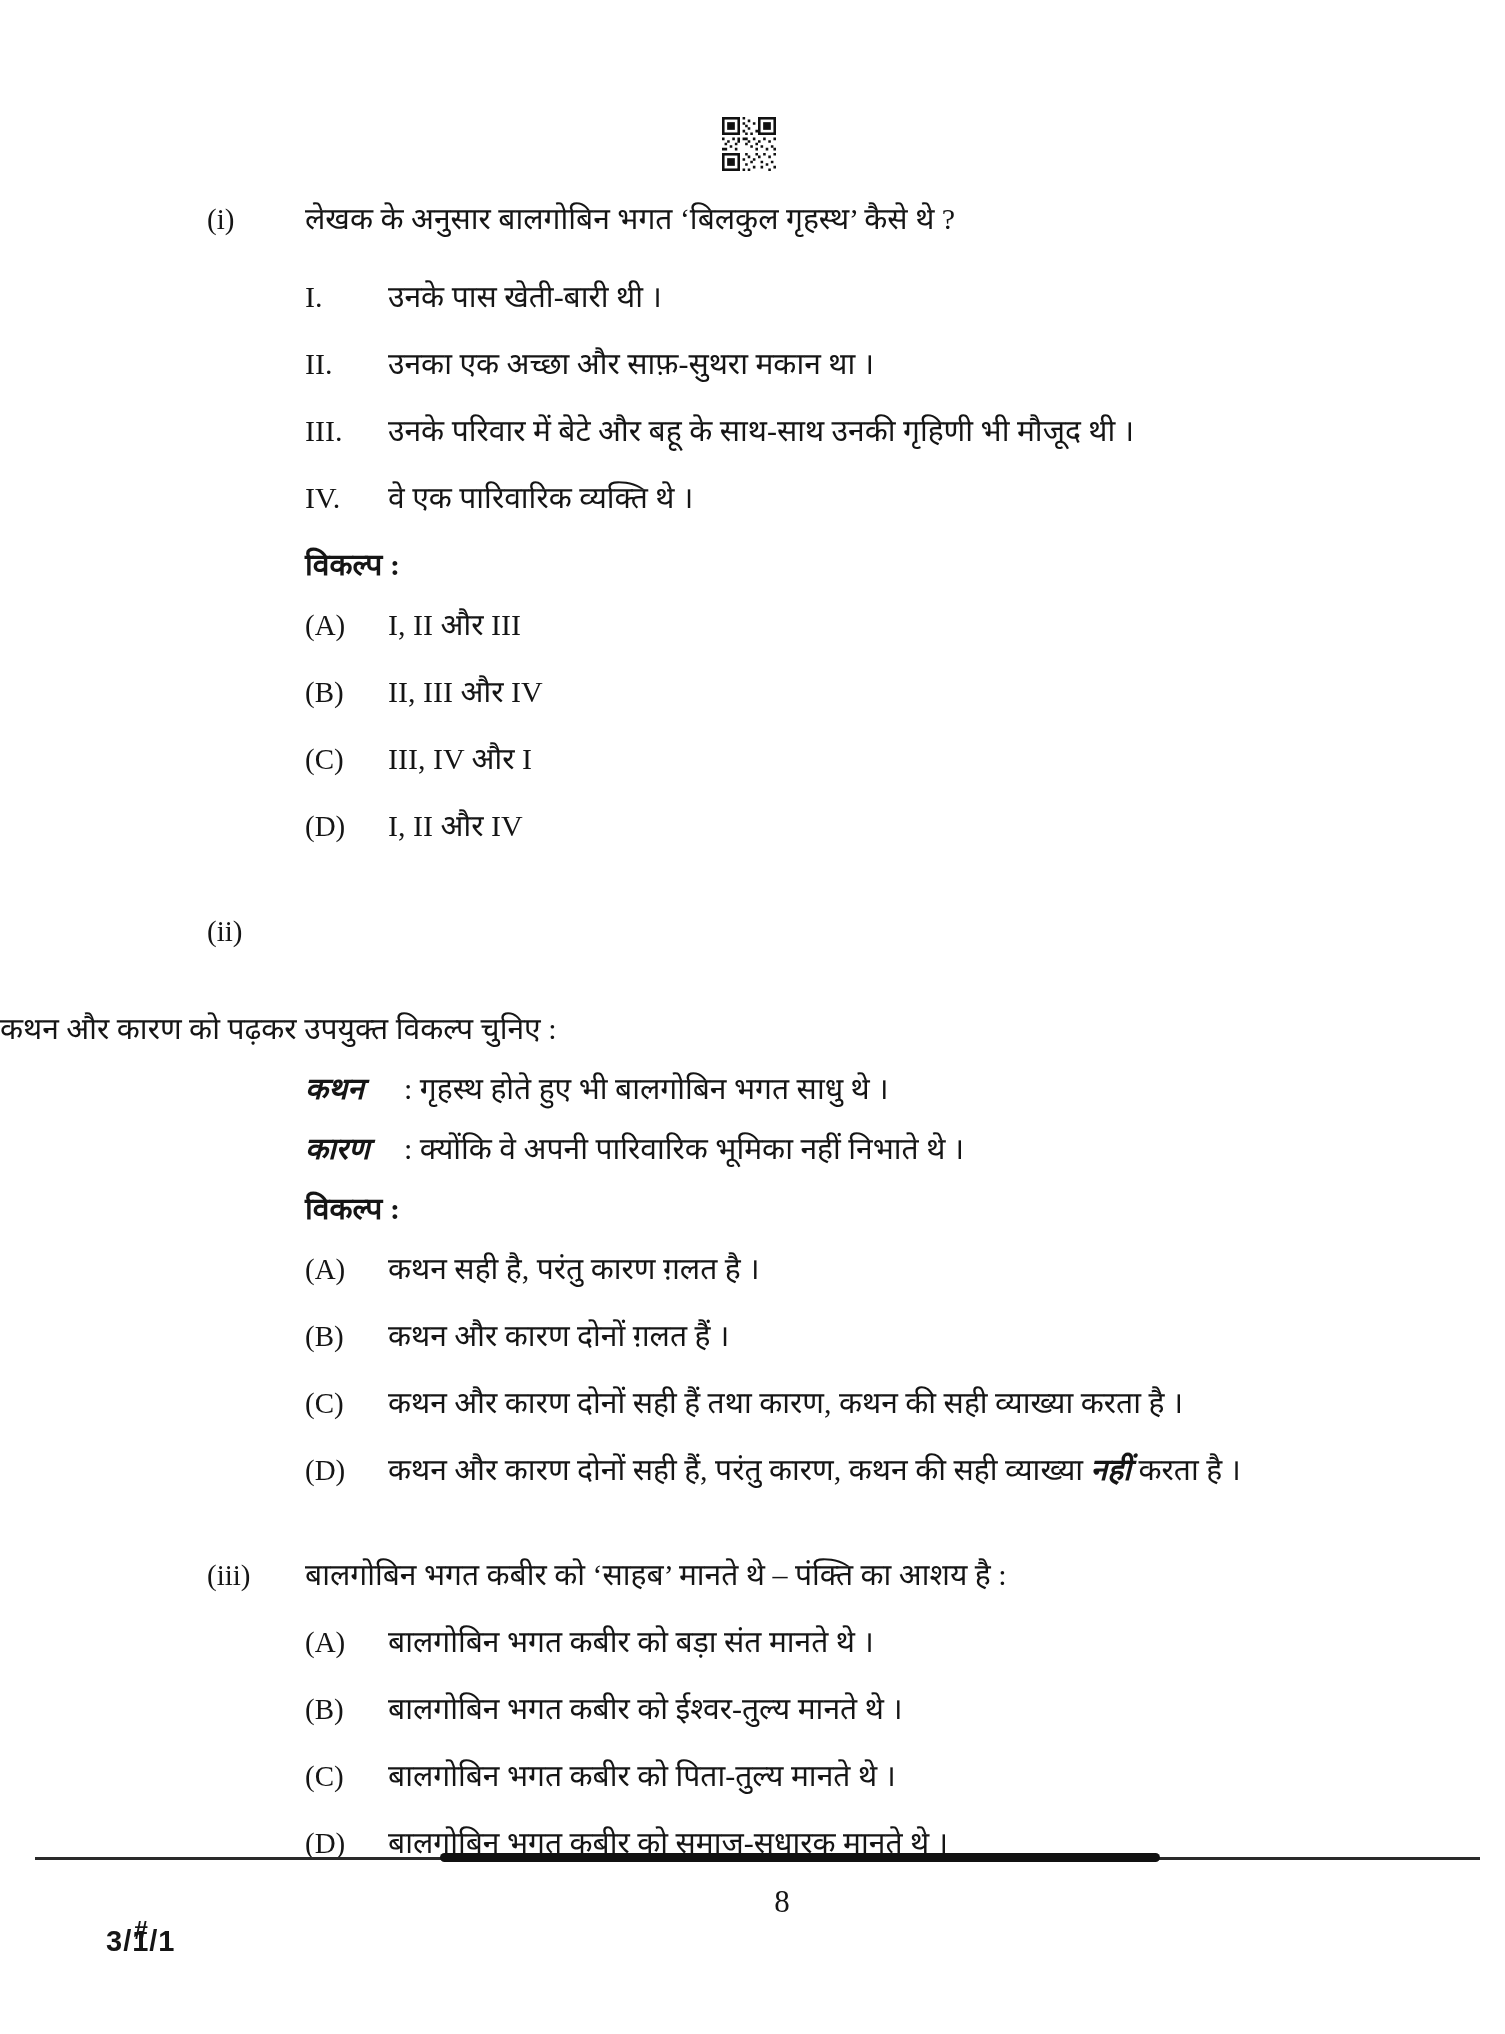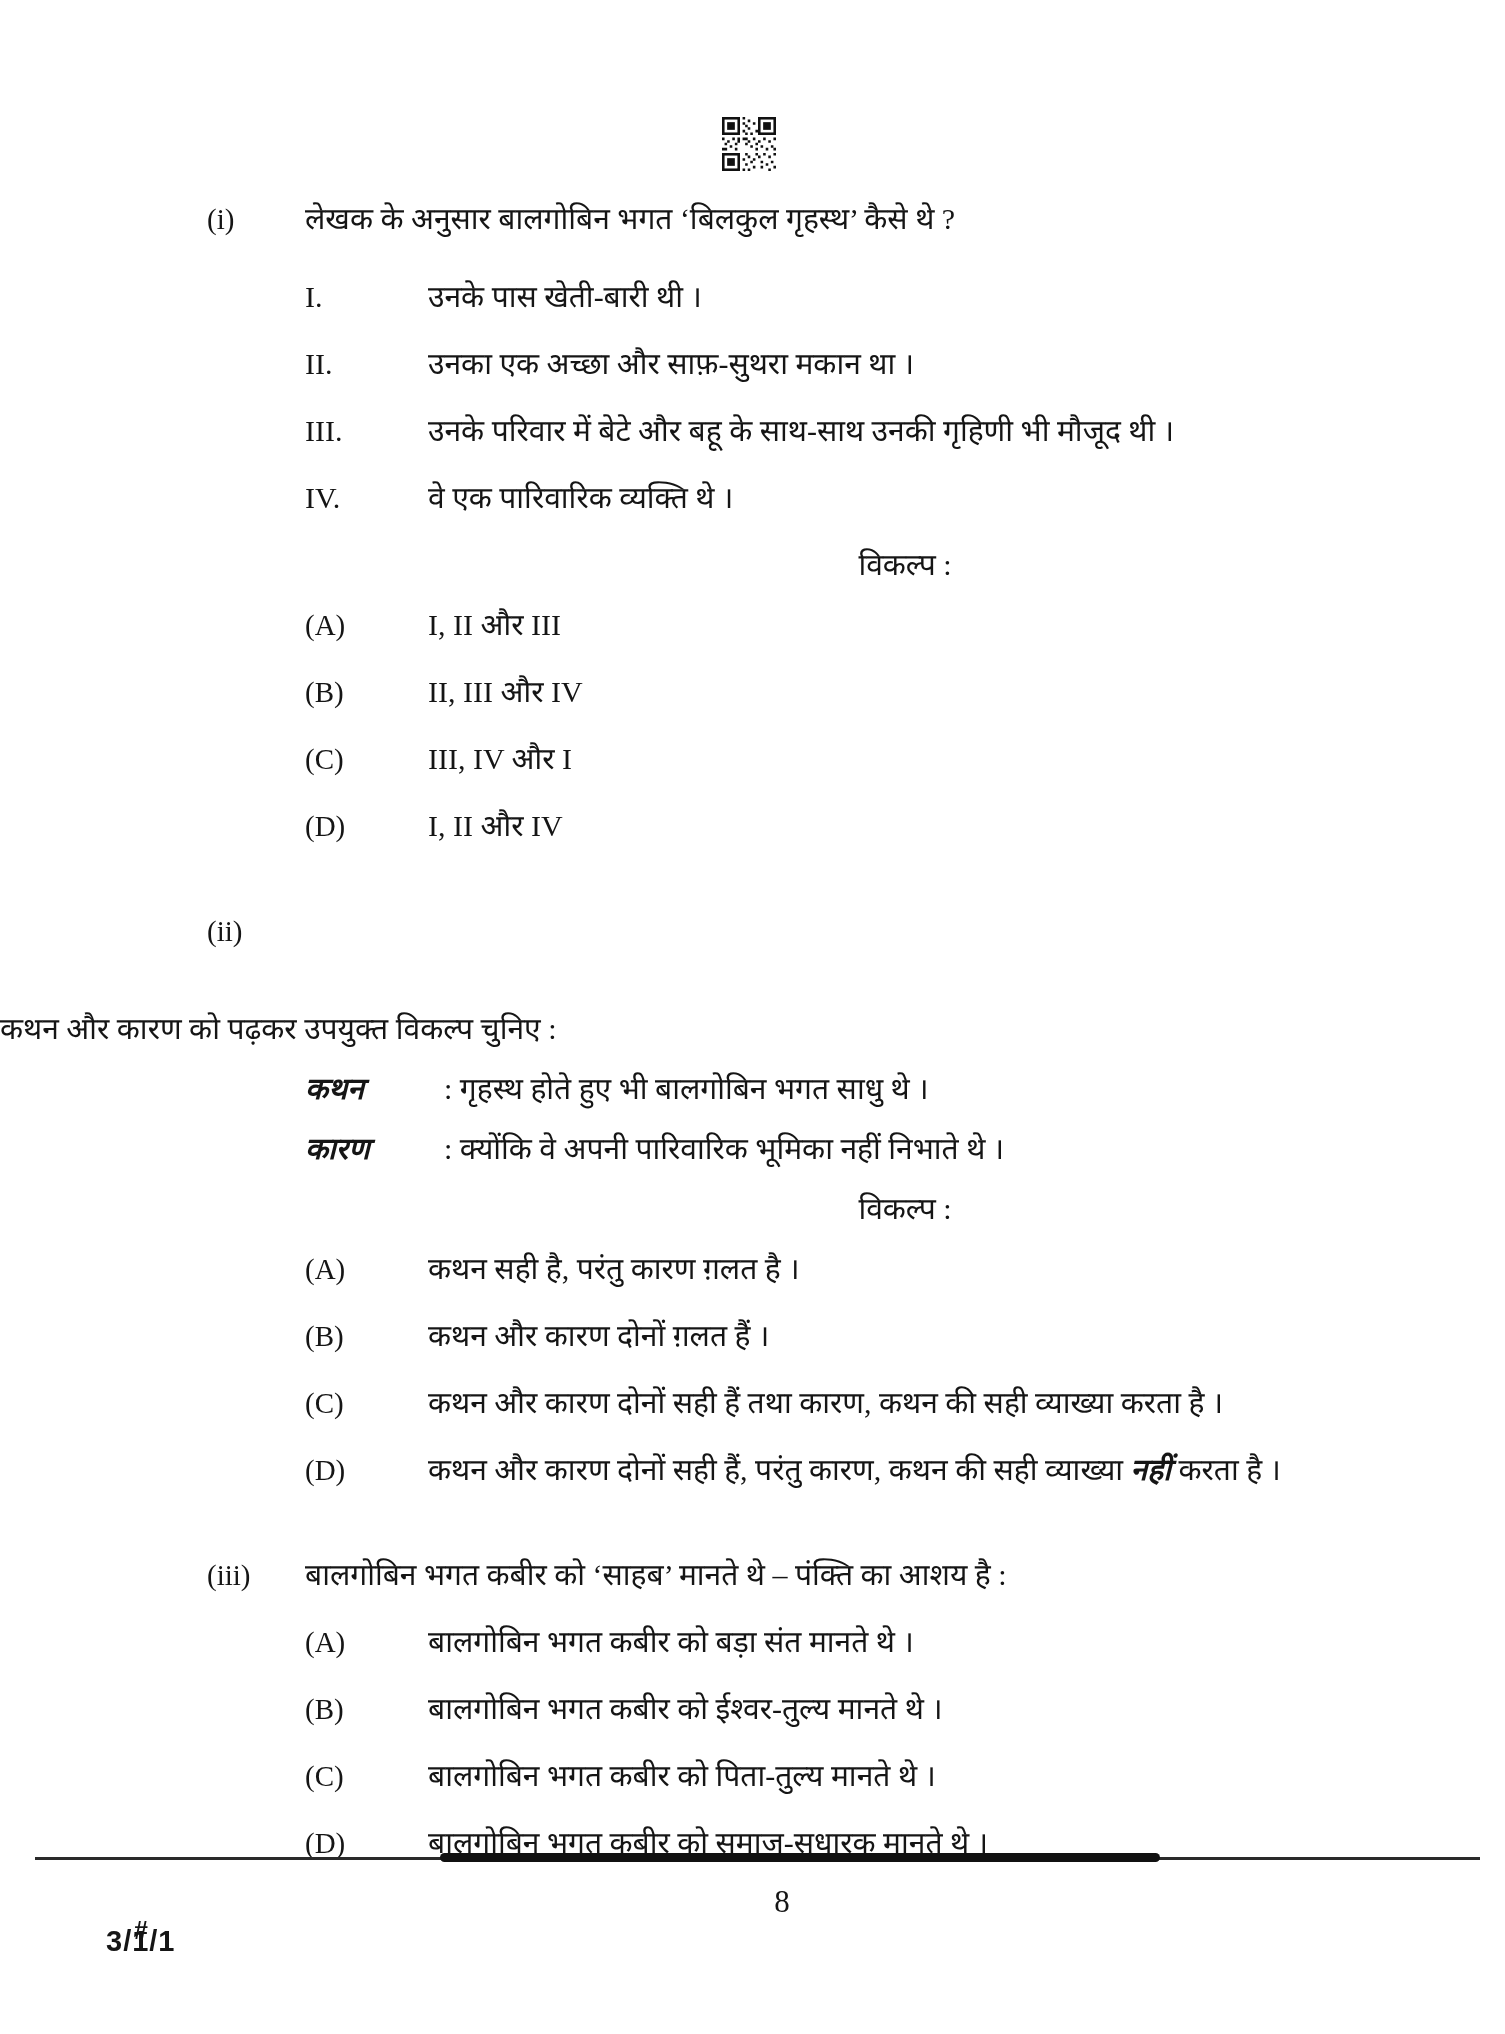--- a/index.html
+++ b/index.html
@@ -17,24 +17,24 @@
   .qr { position:absolute; left:722px; top:112px; width:54px; height:64px; }
 
   .content { position:absolute; top:198px; left:0; width:1505px; }
 
   .row { display:flex; align-items:flex-start; line-height:42px; margin-bottom:25px; }
 
   .qnum       { flex:0 0 98px;  margin-left:207px; font-size:29px; }
   .q-text     { flex:1 1 auto;  }
   .stmt-label { flex:0 0 83px;  margin-left:305px; font-size:30px; }
   .opt-label  { flex:0 0 83px;  margin-left:305px; font-size:29px; }
-  .cell-text  { flex:1 1 auto;  padding-right:27px;margin-left:40px; }
+  .cell-text  { flex:1 1 auto;  padding-right:27px; }
   .ar-label   { flex:0 0 99px;  margin-left:305px; font-style:italic; font-weight:bold; }
 
-  .heading-row { margin-left:305px; font-weight:normal; margin-bottom:18px; line-height:42px;text-align:center; }
+  .heading-row { margin-left:305px; font-weight:bold; margin-bottom:18px; line-height:42px; }
 
   .mb-q       { margin-bottom:36px; }   
   .mb-sec     { margin-bottom:63px; }   
   .mb-small   { margin-bottom:18px;flex-direction:column; }
   .mb-ar      { margin-bottom:18px; }
 
   .em-bold    { font-weight:bold; font-style:italic; }
 
   .rule      { position:absolute; top:1857px; left:35px;  width:1445px; height:3px; background:#2a2a2a; }
   .rule-mid  { position:absolute; top:1853px; left:440px; width:720px;  height:9px; background:#111; border-radius:5px; }

